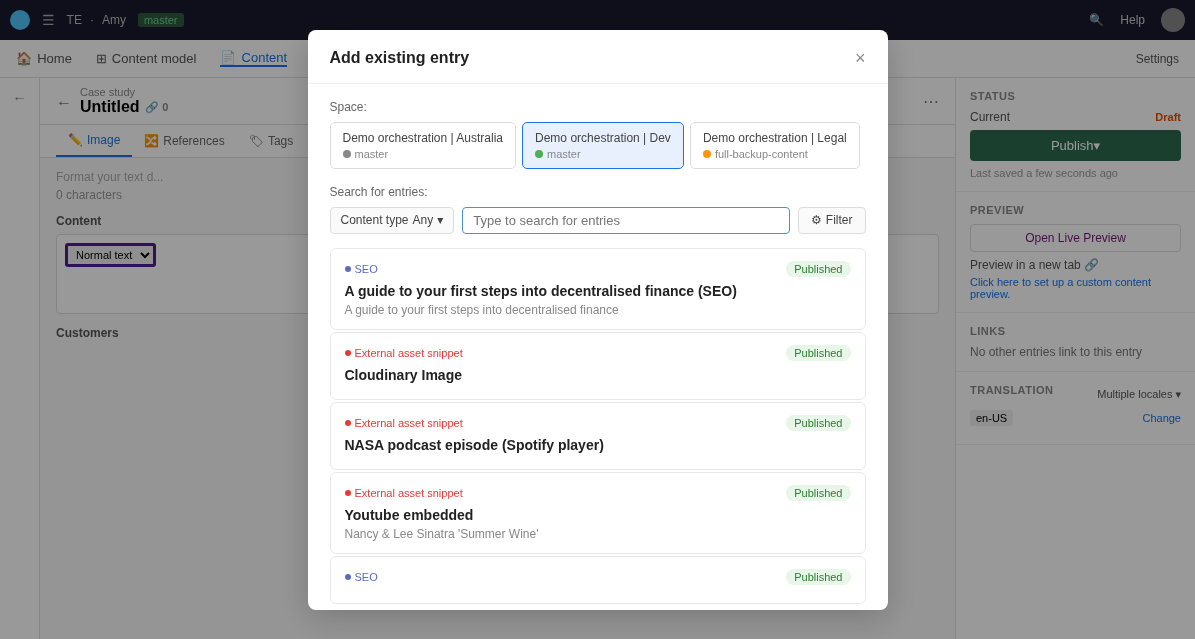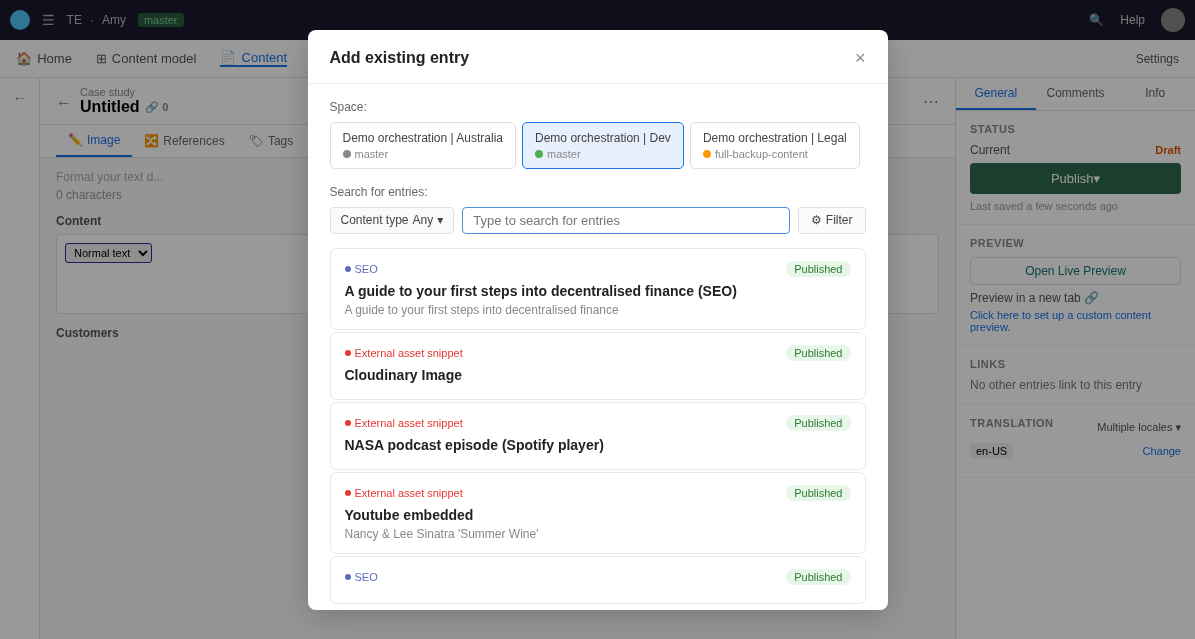--- a/index.html
+++ b/index.html
@@ -46,37 +46,37 @@
     .editor-tabs { display: flex; background: #fff; border-bottom: 1px solid #e0e0e0; padding: 0 16px; }
     .editor-tab { padding: 8px 12px; font-size: 12px; color: #666; cursor: pointer; display: flex; align-items: center; gap: 4px; }
     .editor-tab.active { color: #1a73e8; border-bottom: 2px solid #1a73e8; }
 
     .editor-body { flex: 1; padding: 12px 16px; overflow-y: auto; }
     .format-hint { font-size: 12px; color: #aaa; margin-bottom: 4px; }
     .char-count { font-size: 12px; color: #999; margin-bottom: 12px; }
     .section-label { font-size: 12px; font-weight: 600; color: #555; margin-bottom: 6px; }
     .text-editor-box { background: #fff; border: 1px solid #ddd; border-radius: 4px; padding: 8px; min-height: 80px; font-size: 13px; color: #333; margin-bottom: 12px; }
     .text-toolbar { display: flex; gap: 4px; margin-bottom: 4px; }
-    .text-toolbar select { font-size: 11px; border: 1px solid #4c1d95; border-radius: 3px; padding: 2px 4px; }
+    .text-toolbar select { font-size: 11px; border: 3px solid #4c1d95; border-radius: 3px; padding: 2px 4px; }
     .customers-label { font-size: 12px; font-weight: 600; color: #555; margin-bottom: 6px; }
 
     
     .right-sidebar { width: 240px; background: #fff; border-left: 1px solid #e0e0e0; overflow-y: auto; }
     .right-tabs { display: flex; border-bottom: 1px solid #e0e0e0; }
     .right-tab { flex: 1; text-align: center; padding: 8px; font-size: 12px; color: #666; cursor: pointer; }
     .right-tab.active { color: #1a73e8; border-bottom: 2px solid #1a73e8; }
     .right-section { padding: 12px 14px; border-bottom: 1px solid #f0f0f0; }
     .right-section-title { font-size: 11px; font-weight: 700; color: #888; text-transform: uppercase; letter-spacing: 0.5px; margin-bottom: 8px; }
     .status-row { display: flex; justify-content: space-between; align-items: center; margin-bottom: 6px; }
     .status-label { font-size: 12px; color: #555; }
     .draft-badge { font-size: 11px; color: #e65100; font-weight: 600; }
     .publish-btn { width: 100%; background: #2d6a4f; color: #fff; border: none; border-radius: 4px; padding: 8px; font-size: 13px; cursor: pointer; display: flex; justify-content: center; align-items: center; }
     .last-saved { font-size: 11px; color: #999; margin-top: 6px; }
     .add-release-btn { display: flex; align-items: center; gap: 4px; font-size: 12px; color: #1a73e8; cursor: pointer; }
-    .preview-btn { width: 100%; border: 1px solid #ddd; border-radius: 4px; padding: 6px; font-size: 12px; color: #0f766e; background: #fff; cursor: pointer; }
+    .preview-btn { width: 100%; border: 1px solid #ddd; border-radius: 4px; padding: 6px; font-size: 12px; color: #701a75; background: #fff; cursor: pointer; }
     .preview-link { display: flex; align-items: center; gap: 4px; font-size: 12px; color: #555; margin-top: 6px; }
     .preview-note { font-size: 11px; color: #777; margin-top: 6px; }
     .custom-preview-link { font-size: 11px; color: #1a73e8; margin-top: 4px; cursor: pointer; }
     .links-note { font-size: 12px; color: #777; }
     .translation-row { display: flex; justify-content: space-between; align-items: center; margin-bottom: 6px; }
     .locale-badge { font-size: 11px; background: #f0f0f0; padding: 2px 6px; border-radius: 3px; }
     .change-btn { font-size: 11px; color: #1a73e8; cursor: pointer; }
     .multiple-locales { font-size: 11px; color: #555; display: flex; align-items: center; gap: 3px; }
 
     
@@ -230,25 +230,20 @@
           <select>
             <option>Normal text</option>
           </select>
         </div>
       </div>
       <div class="customers-label">Customers</div>
     </div>
   </div>
 
   <div class="right-sidebar">
-    <div class="right-tabs">
-      <div class="right-tab active">General</div>
-      <div class="right-tab">Comments</div>
-      <div class="right-tab">Info</div>
-    </div>
 
     <div class="right-section">
       <div class="right-section-title">STATUS</div>
       <div class="status-row">
         <span class="status-label">Current</span>
         <span class="draft-badge">Draft</span>
       </div>
       <button class="publish-btn">
         <span>Publish</span>
         <span>▾</span>

